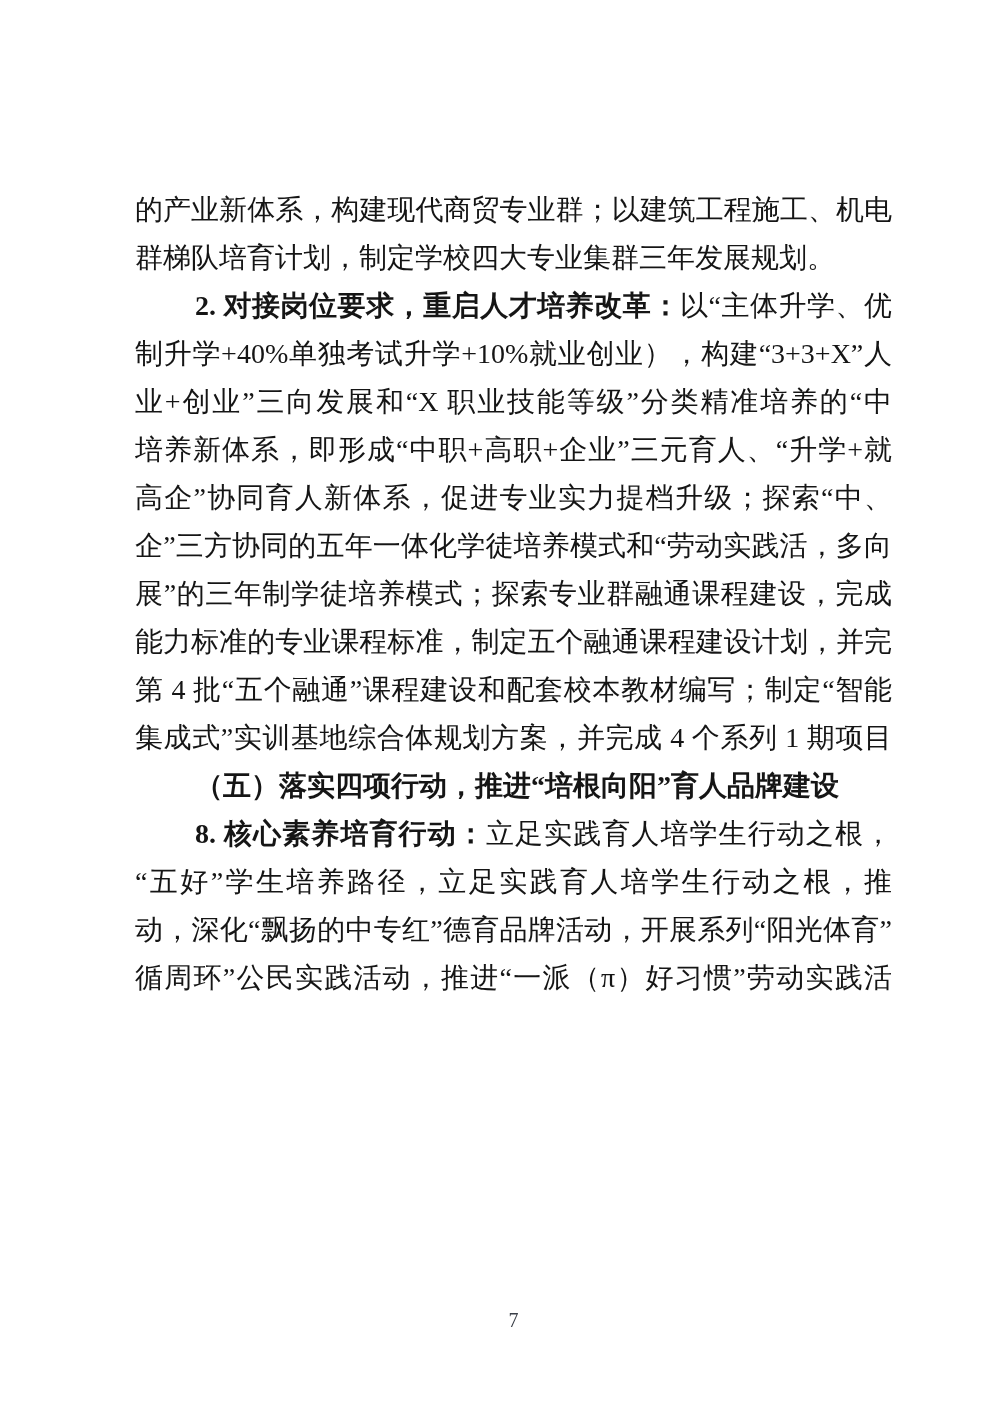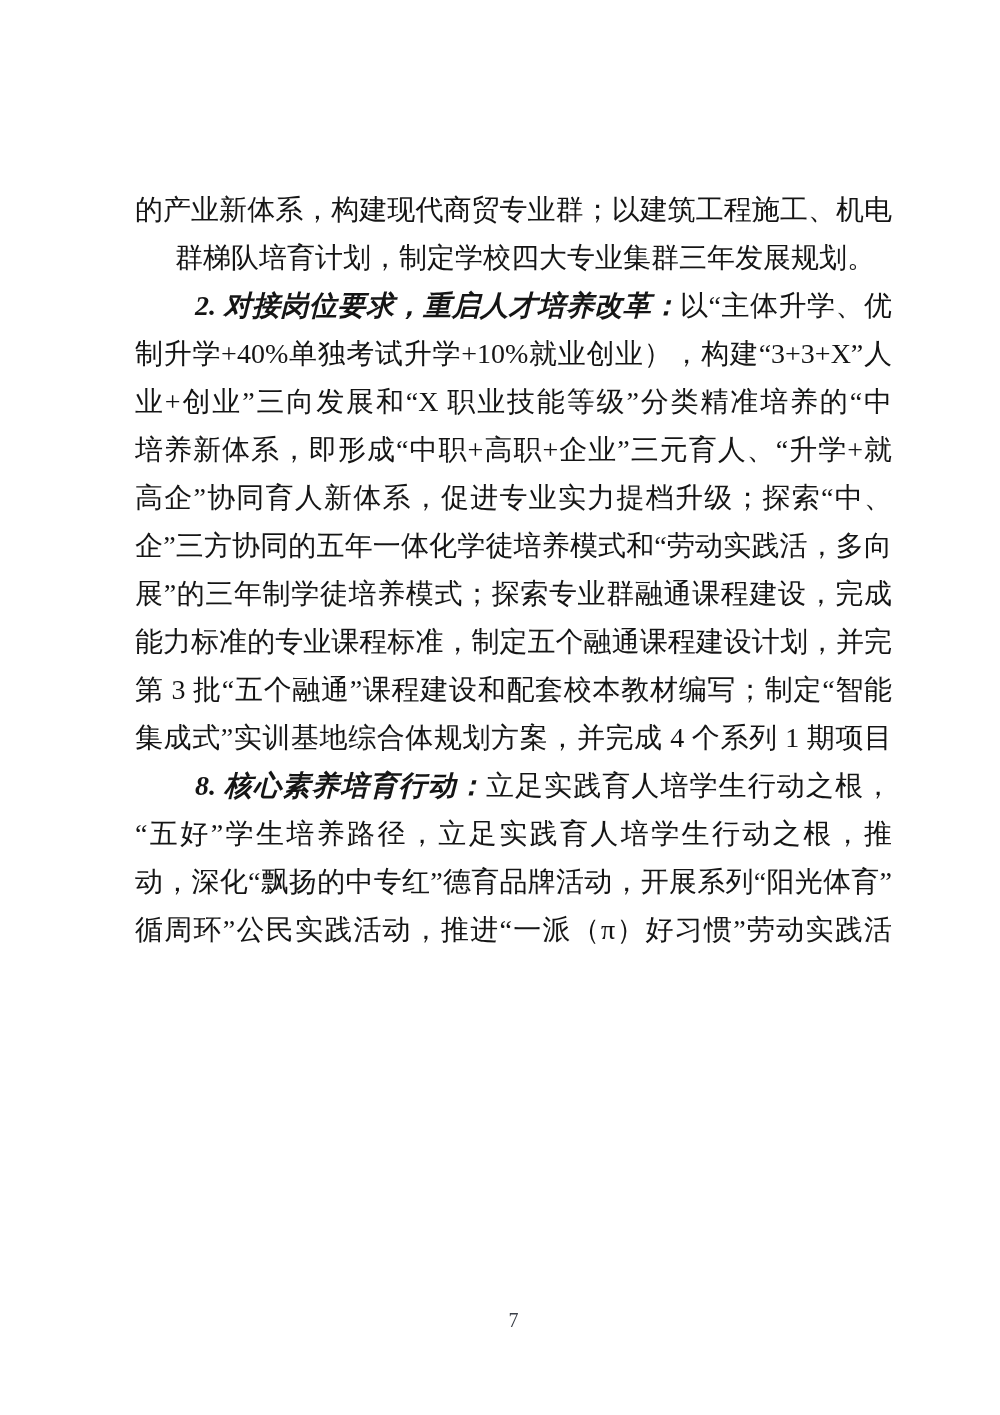--- a/index.html
+++ b/index.html
@@ -32,29 +32,27 @@
   
   .line.j {
     text-align: justify;
     text-align-last: justify;
     text-justify: inter-character;
   }
   
   .line.l {
     text-align: left;
     text-align-last: left;
-    margin-left: 40px;
   }
   
   .line.ind {
     text-indent: 60px;
   }
   .seg.b {
     font-weight: 700;
-    font-style: italic;
   }
   .page-number {
     position: absolute;
     left: 135px;
     top: 1306px;
     width: 757px;
     text-align: center;
     font-size: 20px;
     line-height: 28px;
     color: #3a3f47;
@@ -69,21 +67,22 @@
       <div class="line j"><span class="seg">的产业新体系，构建现代商贸专业群；以建筑工程施工、机电技</span></div>
       <div class="line l"><span class="seg">群梯队培育计划，制定学校四大专业集群三年发展规划。</span></div>
       <div class="line j ind"><span class="seg b">2. 对接岗位要求，重启人才培养改革：</span><span class="seg">以“主体升学、优质</span></div>
       <div class="line j"><span class="seg">制升学+40%单独考试升学+10%就业创业），构建“3+3+X”人才</span></div>
       <div class="line j"><span class="seg">业+创业”三向发展和“X 职业技能等级”分类精准培养的“中</span></div>
       <div class="line j"><span class="seg">培养新体系，即形成“中职+高职+企业”三元育人、“升学+就</span></div>
       <div class="line j"><span class="seg">高企”协同育人新体系，促进专业实力提档升级；探索“中、高、</span></div>
       <div class="line j"><span class="seg">企”三方协同的五年一体化学徒培养模式和“劳动实践活，多向发</span></div>
       <div class="line j"><span class="seg">展”的三年制学徒培养模式；探索专业群融通课程建设，完成各</span></div>
       <div class="line j"><span class="seg">能力标准的专业课程标准，制定五个融通课程建设计划，并完成</span></div>
-      <div class="line j"><span class="seg">第 3 批“五个融通”课程建设和配套校本教材编写；制定“智能</span></div>
+      <div class="line j"><span class="seg">第 4 批“五个融通”课程建设和配套校本教材编写；制定“智能</span></div>
       <div class="line j"><span class="seg">集成式”实训基地综合体规划方案，并完成 4 个系列 1 期项目建</span></div>
+      <div class="line l ind"><span class="seg b">（五）落实四项行动，推进“培根向阳”育人品牌建设</span></div>
       <div class="line j ind"><span class="seg b">8. 核心素养培育行动：</span><span class="seg">立足实践育人培学生行动之根，拓展</span></div>
       <div class="line j"><span class="seg">“五好”学生培养路径，立足实践育人培学生行动之根，推行“日</span></div>
       <div class="line j"><span class="seg">动，深化“飘扬的中专红”德育品牌活动，开展系列“阳光体育”</span></div>
       <div class="line j"><span class="seg">循周环”公民实践活动，推进“一派（π）好习惯”劳动实践活</span></div>
     </div>
   <div class="page-number">7</div>
 </div>
 
 </body></html>

